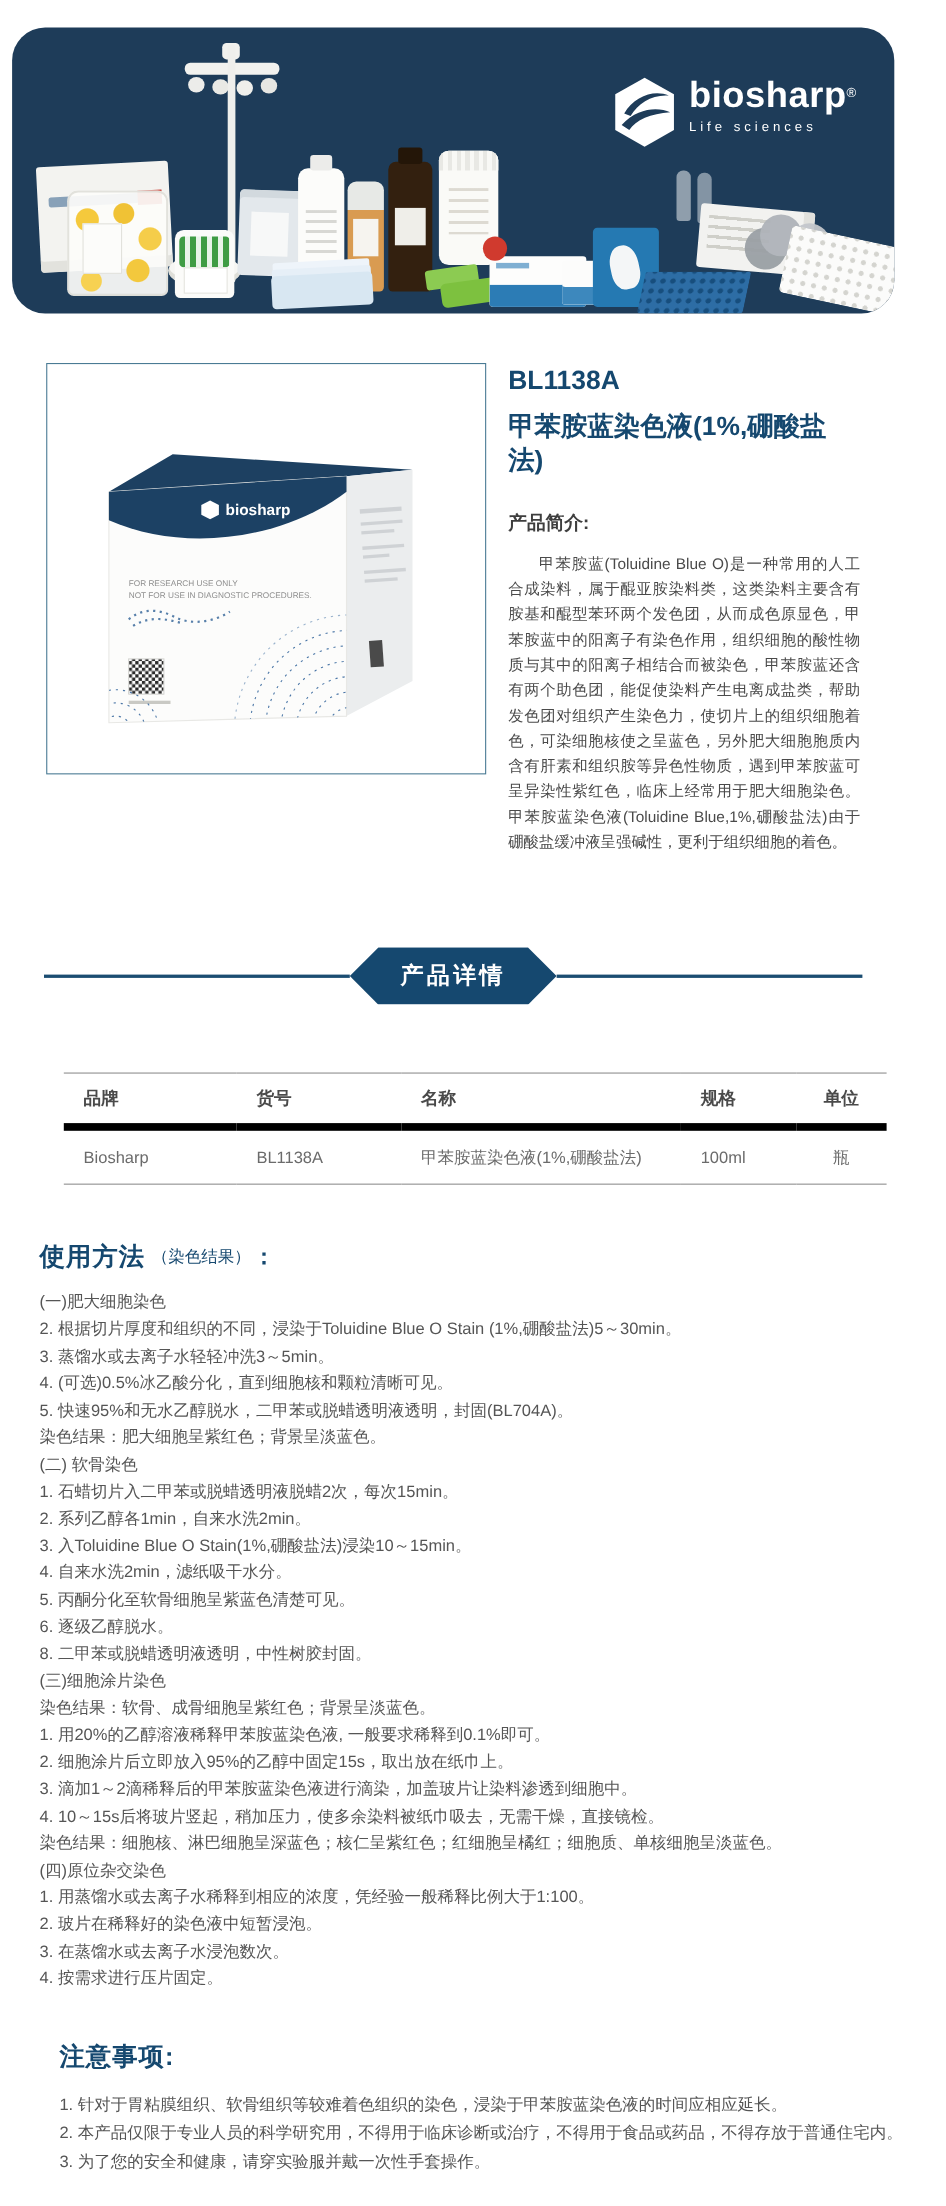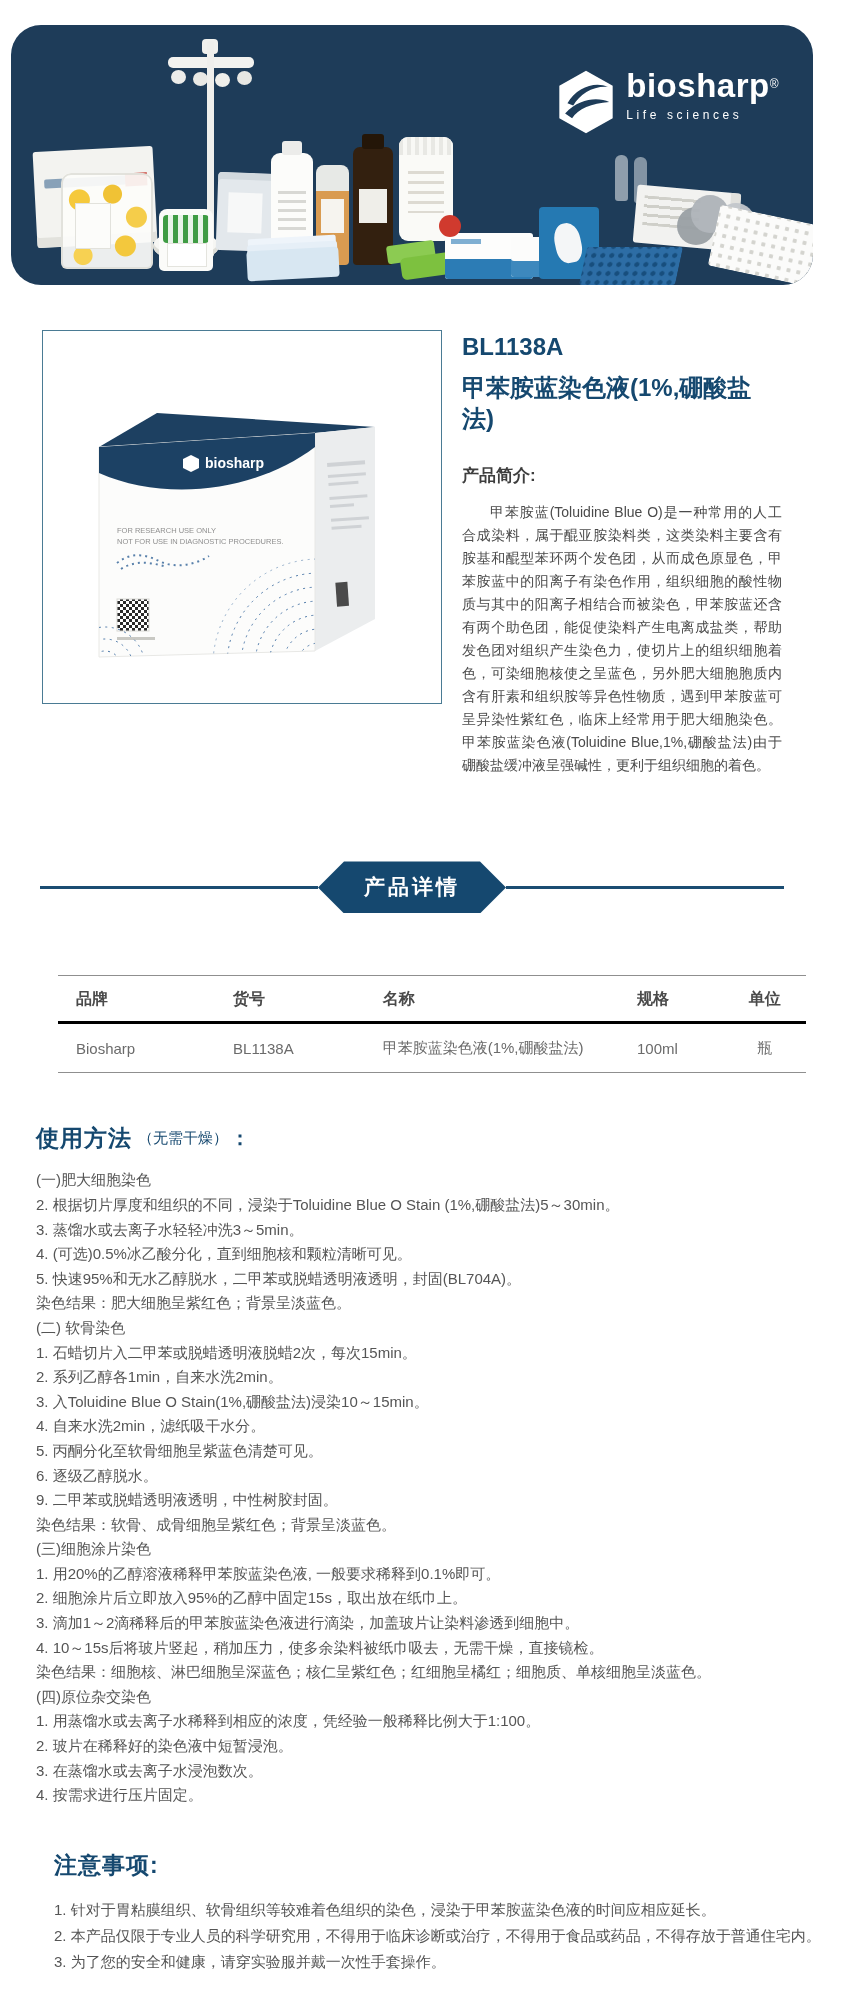--- a/index.html
+++ b/index.html
@@ -79,21 +79,21 @@
   .intro-label{color:#3e3e3e;font-size:17px;font-weight:bold;margin-top:30px;}
   .intro-text{color:#4a4a4a;font-size:14px;line-height:23px;margin:14px 0 0;text-indent:2em;text-align:justify;}
 
   
   .divider{display:flex;align-items:center;margin:84px 40px 0;justify-content:center;}
   .dline{flex:1;height:3px;background:var(--divider);}
   .dhex{width:188px;height:52px;background:var(--navy);color:#fff;font-size:21px;font-weight:bold;letter-spacing:3px;display:flex;align-items:center;justify-content:center;clip-path:polygon(26px 0,calc(100% - 26px) 0,100% 50%,calc(100% - 26px) 100%,26px 100%,0 50%);}
 
   
   .spec-table{width:748px;margin:62px 0 0 58px;border-collapse:collapse;border-top:1px solid #8f8f8f;border-bottom:1px solid #8f8f8f;}
-  .spec-table thead tr{border-bottom:3px solid #000000;}
+  .spec-table thead tr{border-bottom:7px solid #000000;}
   .spec-table th{text-align:left;color:#4a4a4a;font-size:16px;font-weight:bold;padding:13px 0 11px 18px;}
   .spec-table td{text-align:left;color:var(--table-text);font-size:15px;padding:15px 0 14px 18px;}
   .spec-table th:last-child,.spec-table td:last-child{text-align:center;padding-left:0;font-family:Liberation Mono, monospace;}
   .col1{width:21%;} .col2{width:20%;} .col3{width:34%;} .col4{width:14%;} .col5{width:11%;}
 
   
   .usage{margin:50px 36px 0;}
   .sec-title{display:flex;align-items:center;margin-bottom:14px;}
   .t-big{color:var(--navy);font-size:23px;font-weight:bold;letter-spacing:1px;}
   .t-note{color:var(--navy);font-size:15px;margin-left:6px;}
@@ -240,41 +240,41 @@
           <td>甲苯胺蓝染色液(1%,硼酸盐法)</td>
           <td>100ml</td>
           <td>瓶</td>
         </tr>
     </tbody>
   </table>
 
   <div class="usage">
     <div class="sec-title">
       <span class="t-big">使用方法</span>
-      <span class="t-note">（无需干燥）</span>
+      <span class="t-note">（染色结果）</span>
       <span class="t-colon">：</span>
     </div>
     <div>
 
     <div class="uline">(一)肥大细胞染色</div>
         <div class="uline">2. 根据切片厚度和组织的不同，浸染于Toluidine Blue O Stain (1%,硼酸盐法)5～30min。</div>
         <div class="uline">3. 蒸馏水或去离子水轻轻冲洗3～5min。</div>
         <div class="uline">4. (可选)0.5%冰乙酸分化，直到细胞核和颗粒清晰可见。</div>
         <div class="uline">5. 快速95%和无水乙醇脱水，二甲苯或脱蜡透明液透明，封固(BL704A)。</div>
         <div class="uline">染色结果：肥大细胞呈紫红色；背景呈淡蓝色。</div>
         <div class="uline">(二) 软骨染色</div>
         <div class="uline">1. 石蜡切片入二甲苯或脱蜡透明液脱蜡2次，每次15min。</div>
         <div class="uline">2. 系列乙醇各1min，自来水洗2min。</div>
         <div class="uline">3. 入Toluidine Blue O Stain(1%,硼酸盐法)浸染10～15min。</div>
         <div class="uline">4. 自来水洗2min，滤纸吸干水分。</div>
         <div class="uline">5. 丙酮分化至软骨细胞呈紫蓝色清楚可见。</div>
         <div class="uline">6. 逐级乙醇脱水。</div>
-        <div class="uline">9. 二甲苯或脱蜡透明液透明，中性树胶封固。</div>
+        <div class="uline">8. 二甲苯或脱蜡透明液透明，中性树胶封固。</div>
+        <div class="uline">(三)细胞涂片染色</div>
         <div class="uline">染色结果：软骨、成骨细胞呈紫红色；背景呈淡蓝色。</div>
-        <div class="uline">(三)细胞涂片染色</div>
         <div class="uline">1. 用20%的乙醇溶液稀释甲苯胺蓝染色液, 一般要求稀释到0.1%即可。</div>
         <div class="uline">2. 细胞涂片后立即放入95%的乙醇中固定15s，取出放在纸巾上。</div>
         <div class="uline">3. 滴加1～2滴稀释后的甲苯胺蓝染色液进行滴染，加盖玻片让染料渗透到细胞中。</div>
         <div class="uline">4. 10～15s后将玻片竖起，稍加压力，使多余染料被纸巾吸去，无需干燥，直接镜检。</div>
         <div class="uline">染色结果：细胞核、淋巴细胞呈深蓝色；核仁呈紫红色；红细胞呈橘红；细胞质、单核细胞呈淡蓝色。</div>
         <div class="uline">(四)原位杂交染色</div>
         <div class="uline">1. 用蒸馏水或去离子水稀释到相应的浓度，凭经验一般稀释比例大于1:100。</div>
         <div class="uline">2. 玻片在稀释好的染色液中短暂浸泡。</div>
         <div class="uline">3. 在蒸馏水或去离子水浸泡数次。</div>
         <div class="uline">4. 按需求进行压片固定。</div>

